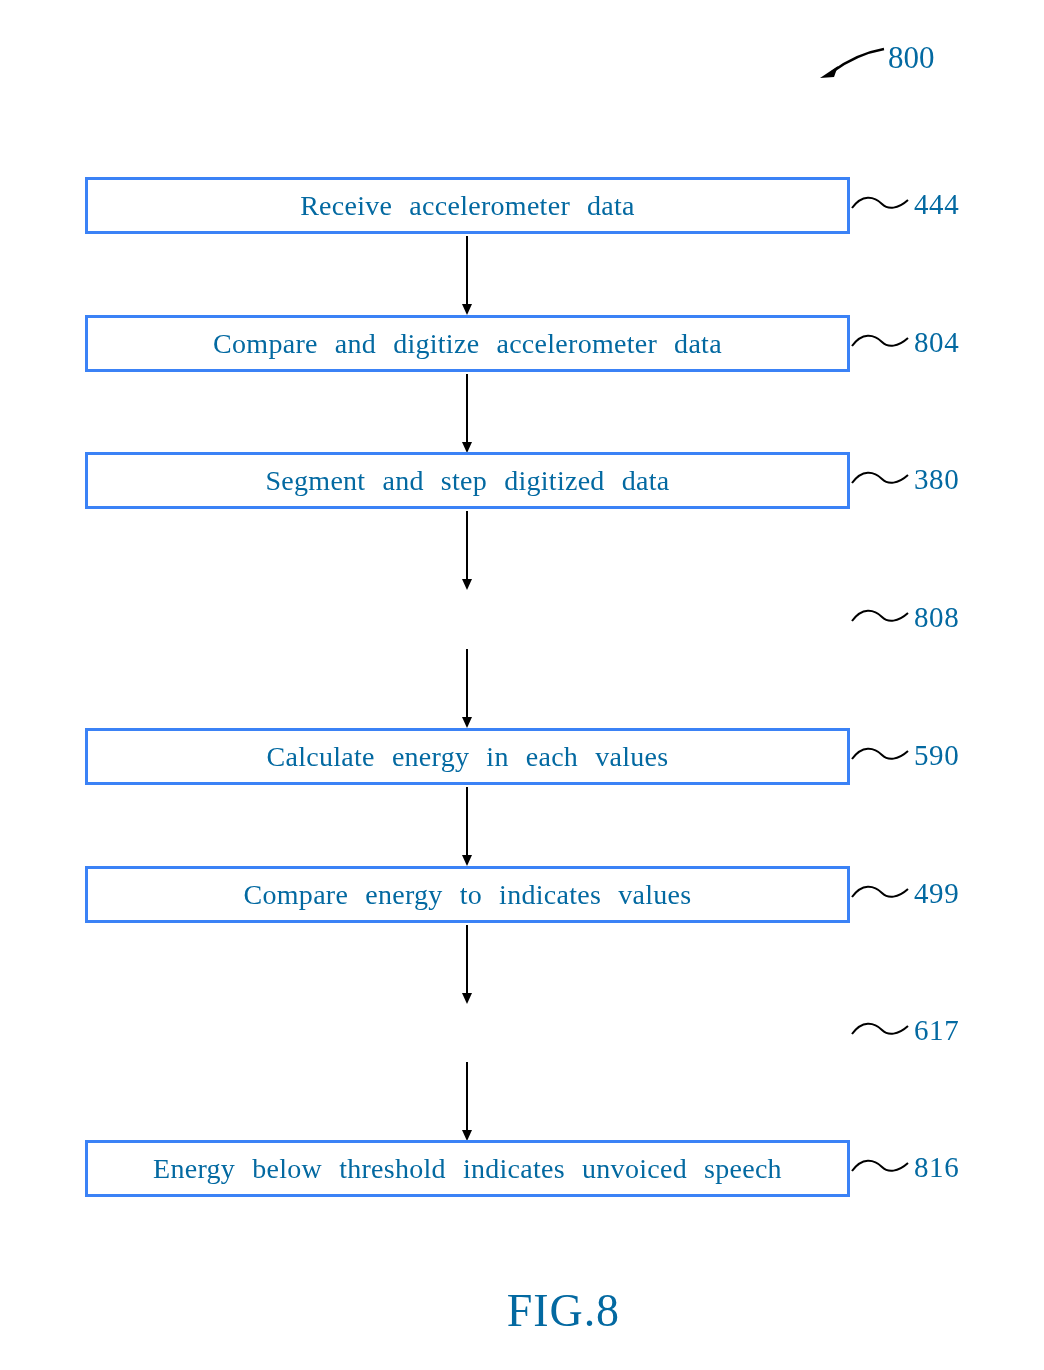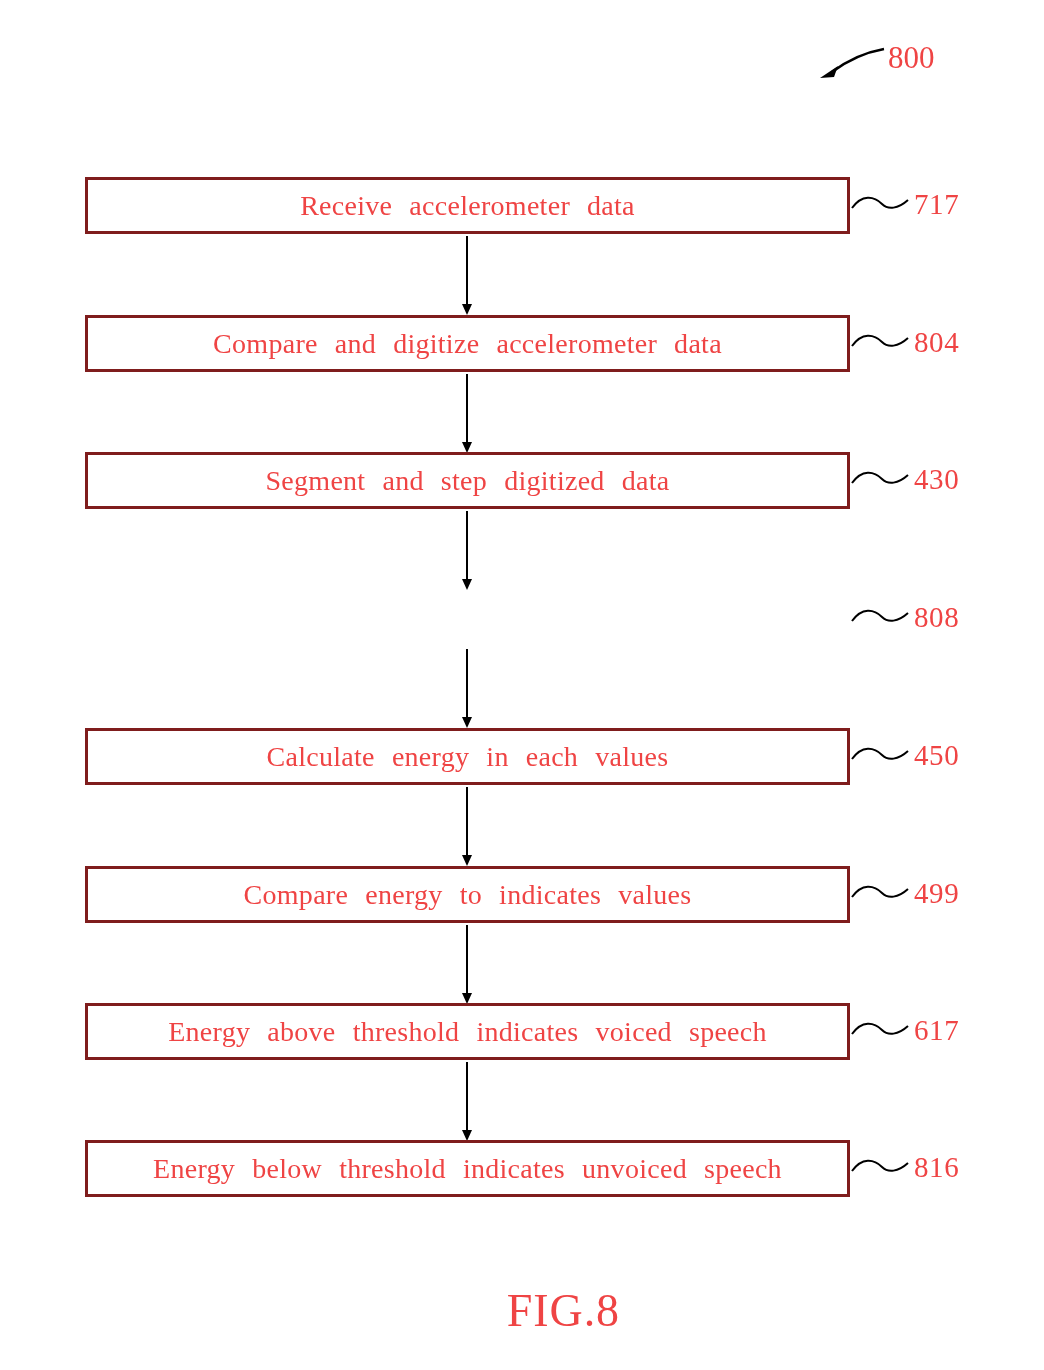--- a/index.html
+++ b/index.html
@@ -2,29 +2,29 @@
 <html><head>
 <meta charset="utf-8">
 <style>
   html, body { margin: 0; padding: 0; background: #ffffff; }
   .page {
     position: relative;
     width: 1044px;
     height: 1370px;
     background: #ffffff;
     font-family: "Liberation Serif", serif;
-    color: #ef4444;
+    color: #0369a1;
     overflow: hidden;
   }
   .flow-box {
     position: absolute;
     left: 85px;
     width: 759px;
     height: 51px;
-    border: 3px solid #7f1d1d;
+    border: 3px solid #3b82f6;
     background: #ffffff;
     display: flex;
     align-items: center;
     justify-content: center;
   }
   .flow-box .box-label {
     font-size: 28px;
     word-spacing: 0.35em;
     letter-spacing: 0.01em;
     white-space: nowrap;
@@ -95,68 +95,65 @@
     <polygon points="8,34 26,22 22,33" fill="#000"></polygon>
   </svg>
   <div class="figure-ref">800</div>
 
   <div class="flow-box" style="top:177px">
     <span class="box-label">Receive accelerometer data</span>
   </div>
   <svg class="ref-squiggle" style="top:192px" viewBox="0 0 60 24">
     <path d="M2 16 C 12 2, 24 4, 32 12 C 38 18, 48 17, 58 8" stroke="#000" stroke-width="2" fill="none"></path>
   </svg>
-  <div class="ref-label" style="top:188px">717</div>
+  <div class="ref-label" style="top:188px">444</div>
   <div class="down-arrow" style="top:236px"></div>
 
   <div class="flow-box" style="top:315px">
     <span class="box-label">Compare and digitize accelerometer data</span>
   </div>
   <svg class="ref-squiggle" style="top:330px" viewBox="0 0 60 24">
     <path d="M2 16 C 12 2, 24 4, 32 12 C 38 18, 48 17, 58 8" stroke="#000" stroke-width="2" fill="none"></path>
   </svg>
   <div class="ref-label" style="top:326px">804</div>
   <div class="down-arrow" style="top:374px"></div>
 
   <div class="flow-box" style="top:452px">
     <span class="box-label">Segment and step digitized data</span>
   </div>
   <svg class="ref-squiggle" style="top:467px" viewBox="0 0 60 24">
     <path d="M2 16 C 12 2, 24 4, 32 12 C 38 18, 48 17, 58 8" stroke="#000" stroke-width="2" fill="none"></path>
   </svg>
-  <div class="ref-label" style="top:463px">430</div>
+  <div class="ref-label" style="top:463px">380</div>
   <div class="down-arrow" style="top:511px"></div>
 
   <svg class="ref-squiggle" style="top:605px" viewBox="0 0 60 24">
     <path d="M2 16 C 12 2, 24 4, 32 12 C 38 18, 48 17, 58 8" stroke="#000" stroke-width="2" fill="none"></path>
   </svg>
   <div class="ref-label" style="top:601px">808</div>
   <div class="down-arrow" style="top:649px"></div>
 
   <div class="flow-box" style="top:728px">
     <span class="box-label">Calculate energy in each values</span>
   </div>
   <svg class="ref-squiggle" style="top:743px" viewBox="0 0 60 24">
     <path d="M2 16 C 12 2, 24 4, 32 12 C 38 18, 48 17, 58 8" stroke="#000" stroke-width="2" fill="none"></path>
   </svg>
-  <div class="ref-label" style="top:739px">450</div>
+  <div class="ref-label" style="top:739px">590</div>
   <div class="down-arrow" style="top:787px"></div>
 
   <div class="flow-box" style="top:866px">
     <span class="box-label">Compare energy to indicates values</span>
   </div>
   <svg class="ref-squiggle" style="top:881px" viewBox="0 0 60 24">
     <path d="M2 16 C 12 2, 24 4, 32 12 C 38 18, 48 17, 58 8" stroke="#000" stroke-width="2" fill="none"></path>
   </svg>
   <div class="ref-label" style="top:877px">499</div>
   <div class="down-arrow" style="top:925px"></div>
 
-  <div class="flow-box" style="top:1003px">
-    <span class="box-label">Energy above threshold indicates voiced speech</span>
-  </div>
   <svg class="ref-squiggle" style="top:1018px" viewBox="0 0 60 24">
     <path d="M2 16 C 12 2, 24 4, 32 12 C 38 18, 48 17, 58 8" stroke="#000" stroke-width="2" fill="none"></path>
   </svg>
   <div class="ref-label" style="top:1014px">617</div>
   <div class="down-arrow" style="top:1062px"></div>
 
   <div class="flow-box" style="top:1140px">
     <span class="box-label">Energy below threshold indicates unvoiced speech</span>
   </div>
   <svg class="ref-squiggle" style="top:1155px" viewBox="0 0 60 24">

